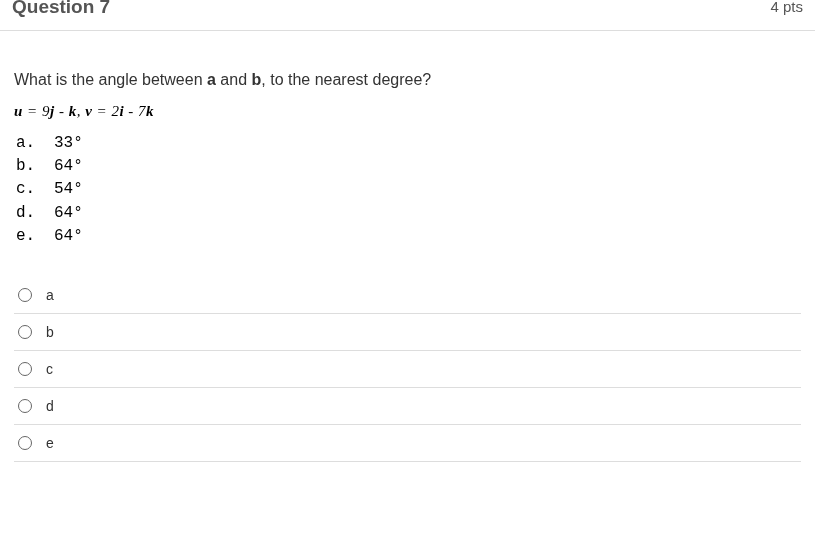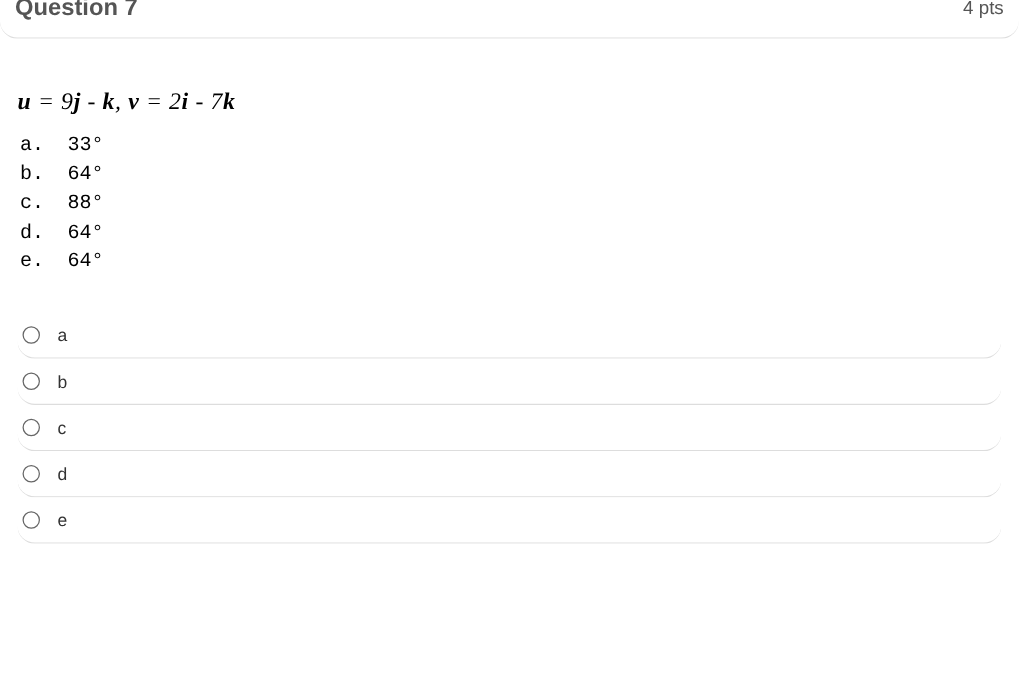--- a/index.html
+++ b/index.html
@@ -1,19 +1,18 @@
 <!DOCTYPE html>
 <html><head>
   <meta charset="utf-8">
   <style>
     * {
       margin: 0;
       padding: 0;
       box-sizing: border-box;
-      border-radius: 14px;
     }
     body {
       font-family: "Helvetica Neue", Helvetica, Arial, sans-serif;
       background: #fff;
       width: 815px;
       height: 554px;
       overflow: hidden;
     }
     .header {
       display: flex;
@@ -44,21 +43,21 @@
       color: #333;
       margin-bottom: 14px;
       font-weight: 400;
     }
     .prompt .bold {
       font-weight: 700;
     }
     .equation {
       font-family: Georgia, 'Times New Roman', serif;
       font-style: italic;
-      font-size: 19px;
+      font-size: 15px;
       margin-bottom: 12px;
       letter-spacing: 0.5px;
     }
     .equation .bold {
       font-weight: 700;
     }
     .answer-list {
       font-family: "Courier New", Courier, monospace;
       font-size: 16px;
       line-height: 1.45;
@@ -97,36 +96,39 @@
   </style>
 </head>
 <body>
 
 <div class="header">
   <div class="question-label">Question 7</div>
   <div class="points">4 pts</div>
 </div>
 
 <div class="content">
+  <div class="prompt">
+    <span>What is the angle between </span><span class="bold">a</span><span> and </span><span class="bold">b</span><span>, to the nearest degree?</span>
+  </div>
   <div class="equation">
     <span class="bold">u</span><span> = 9</span><span class="bold">j</span><span> - </span><span class="bold">k</span><span>,  </span><span class="bold">v</span><span> = 2</span><span class="bold">i</span><span>  - 7</span><span class="bold">k</span>
   </div>
 
   <div class="answer-list">
     <div class="row">
       <span class="letter">a.</span>
       <span>33°</span>
     </div>
     <div class="row">
       <span class="letter">b.</span>
       <span>64°</span>
     </div>
     <div class="row">
       <span class="letter">c.</span>
-      <span>88°</span>
+      <span>54°</span>
     </div>
     <div class="row">
       <span class="letter">d.</span>
       <span>64°</span>
     </div>
     <div class="row">
       <span class="letter">e.</span>
       <span>64°</span>
     </div>
   </div>

